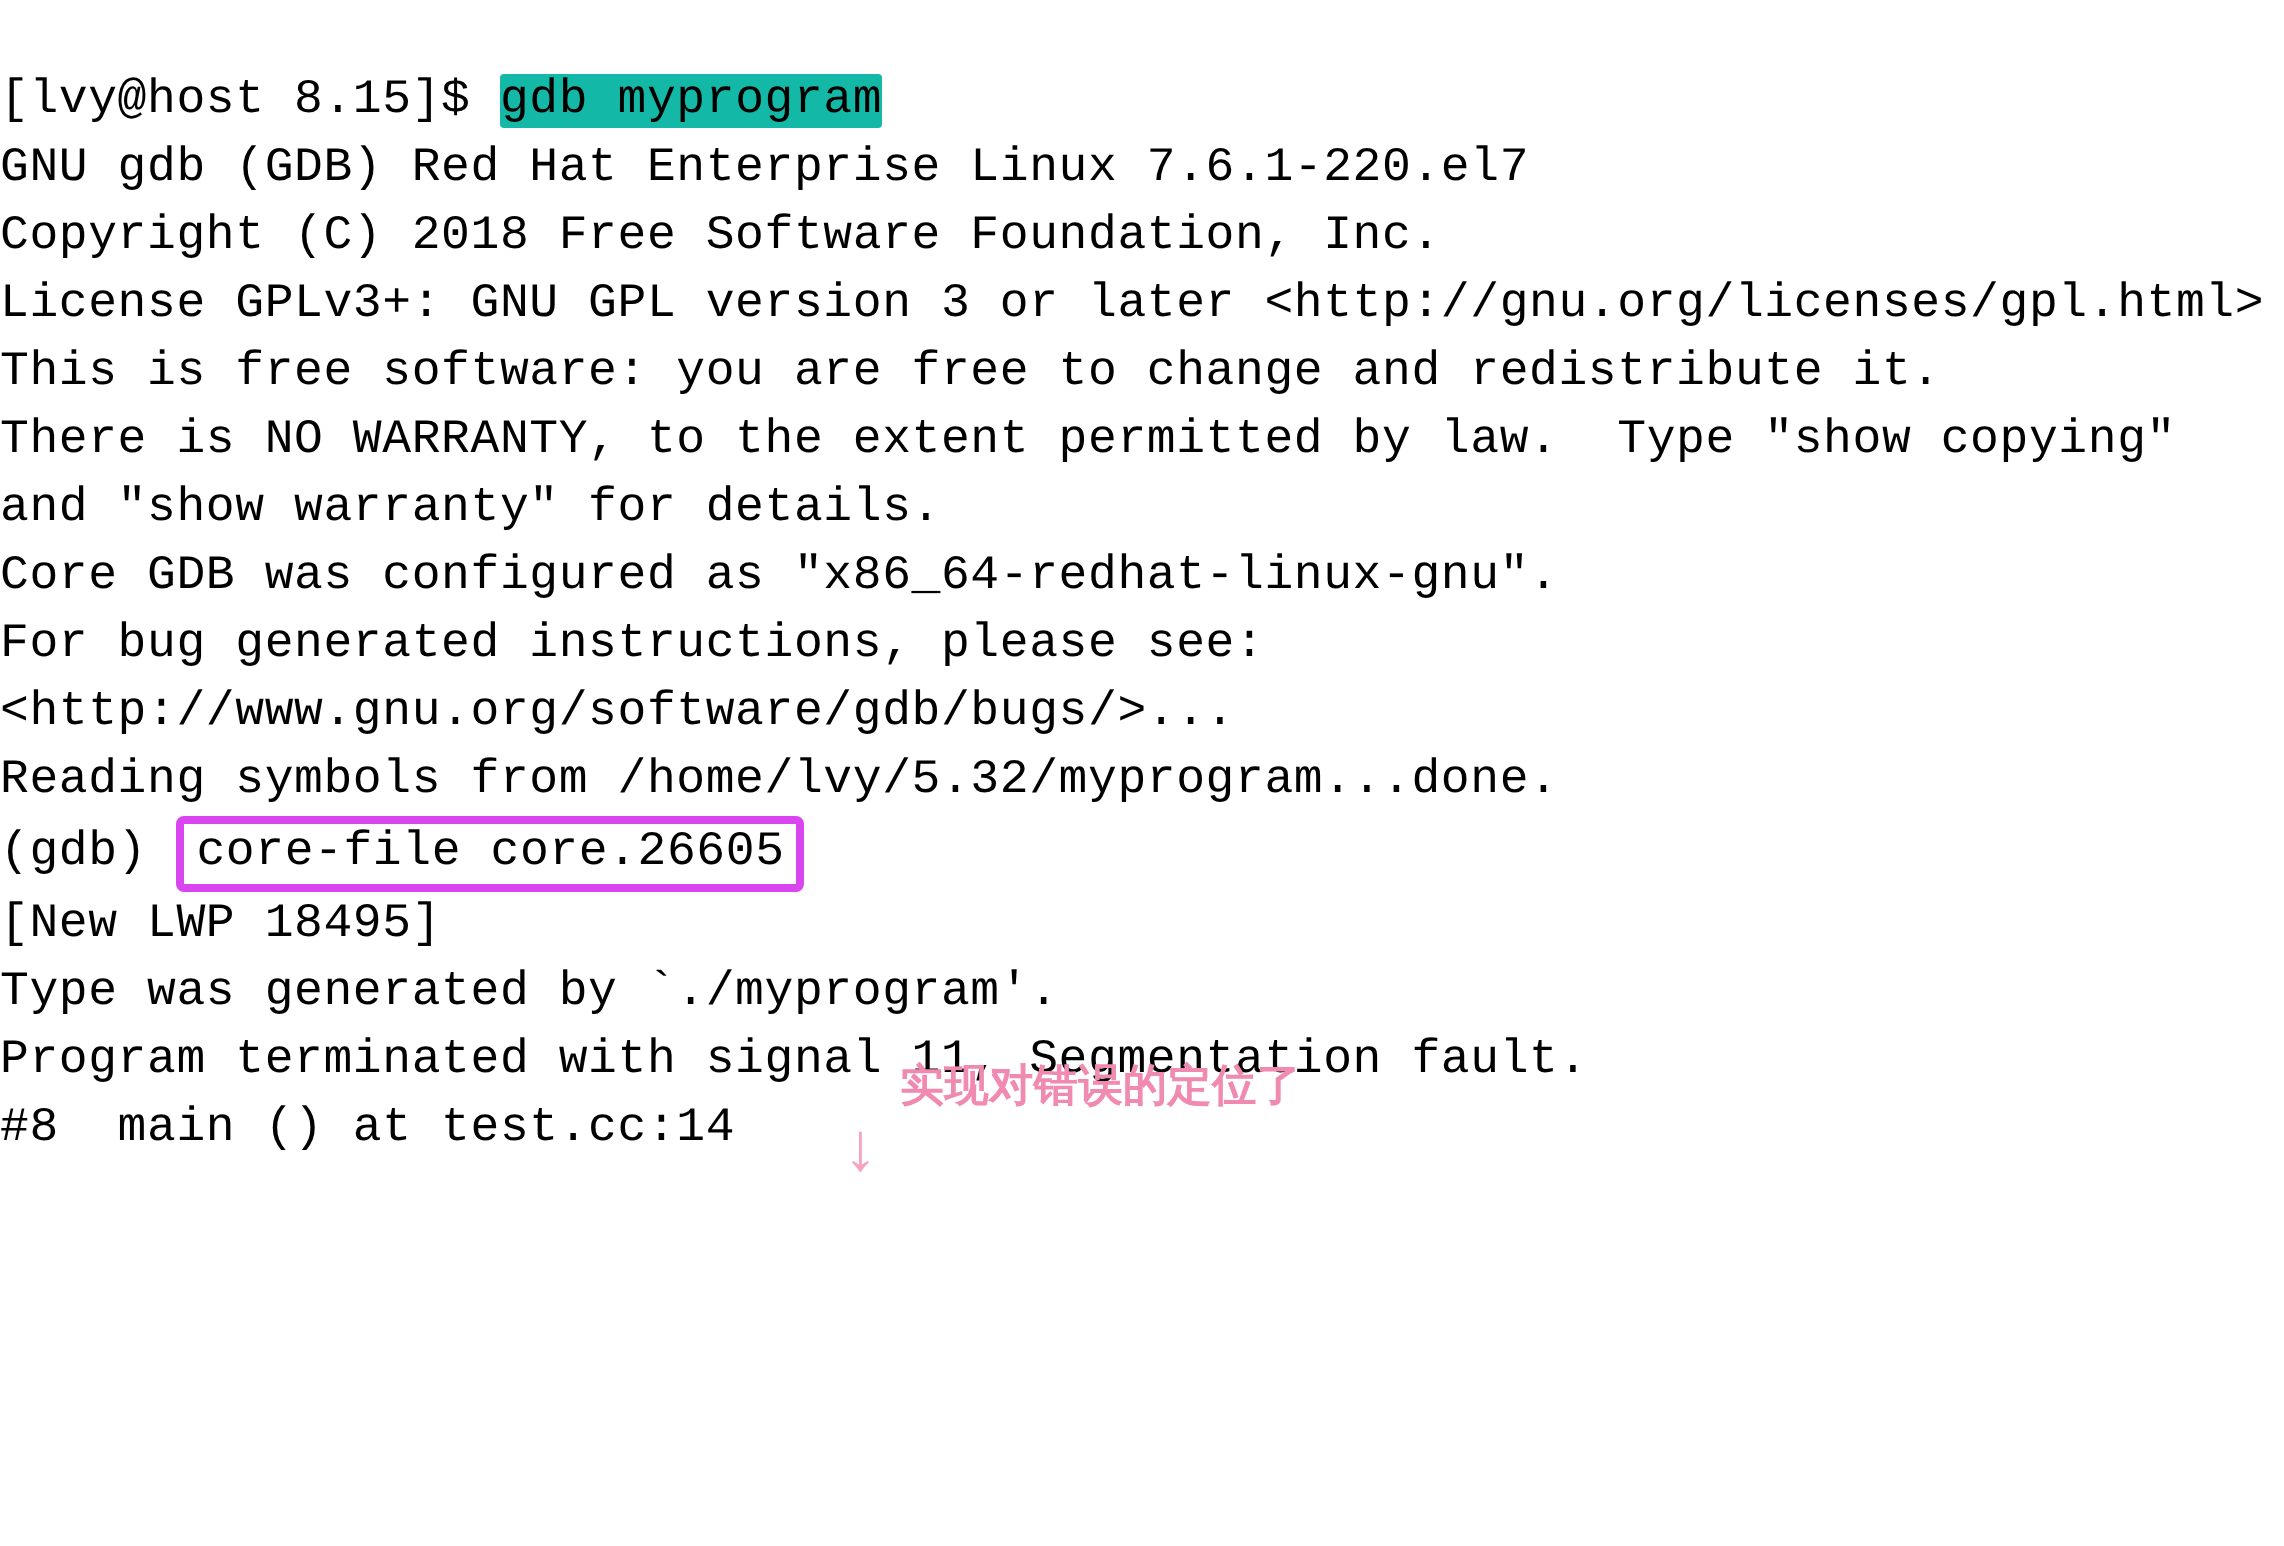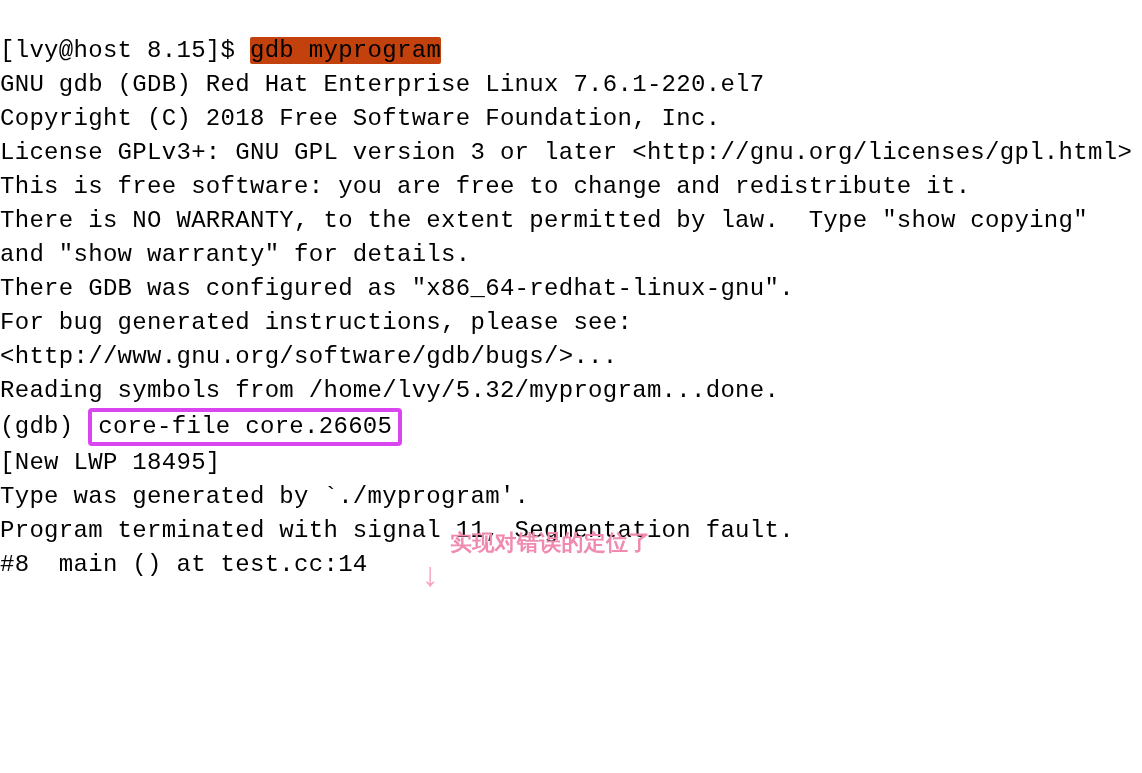--- a/index.html
+++ b/index.html
@@ -9,21 +9,21 @@
     font-family:"Consolas","Menlo","Courier New",monospace;
     font-size:24px;
     line-height:34px;
     white-space:pre-wrap;
     word-break:break-all;
     padding:0;
     position:relative;
     letter-spacing:0.3px;
   }
   .hl-pink{
-    background:#c2410c;
+    background:#14b8a6;
     border-radius:2px;
   }
   .box-pink{
     border:4px solid #d946ef;
     border-radius:4px;
     padding:0 6px;
     display:inline-block;
     line-height:30px;
   }
   .annotation{
@@ -45,21 +45,21 @@
 <body>
 
 <div class="term">
 <span>[lvy@host 8.15]$ </span><span class="hl-pink">gdb myprogram</span>
 <span>GNU gdb (GDB) Red Hat Enterprise Linux 7.6.1-220.el7</span>
 <span>Copyright (C) 2018 Free Software Foundation, Inc.</span>
 <span>License GPLv3+: GNU GPL version 3 or later &lt;http://gnu.org/licenses/gpl.html&gt;</span>
 <span>This is free software: you are free to change and redistribute it.</span>
 <span>There is NO WARRANTY, to the extent permitted by law.  Type "show copying"</span>
 <span>and "show warranty" for details.</span>
-<span>There GDB was configured as "x86_64-redhat-linux-gnu".</span>
+<span>Core GDB was configured as "x86_64-redhat-linux-gnu".</span>
 <span>For bug generated instructions, please see:</span>
 <span>&lt;http://www.gnu.org/software/gdb/bugs/&gt;...</span>
 <span>Reading symbols from /home/lvy/5.32/myprogram...done.</span>
 <span>(gdb) </span><span class="box-pink">core-file core.26605</span>
 <span>[New LWP 18495]</span>
 <span>Type was generated by `./myprogram'.</span>
 <span>Program terminated with signal 11, Segmentation fault.</span>
 <span>#8  main () at test.cc:14</span>
 
 <span class="annotation" style="left:450px;top:526px;">实现对错误的定位了</span>

